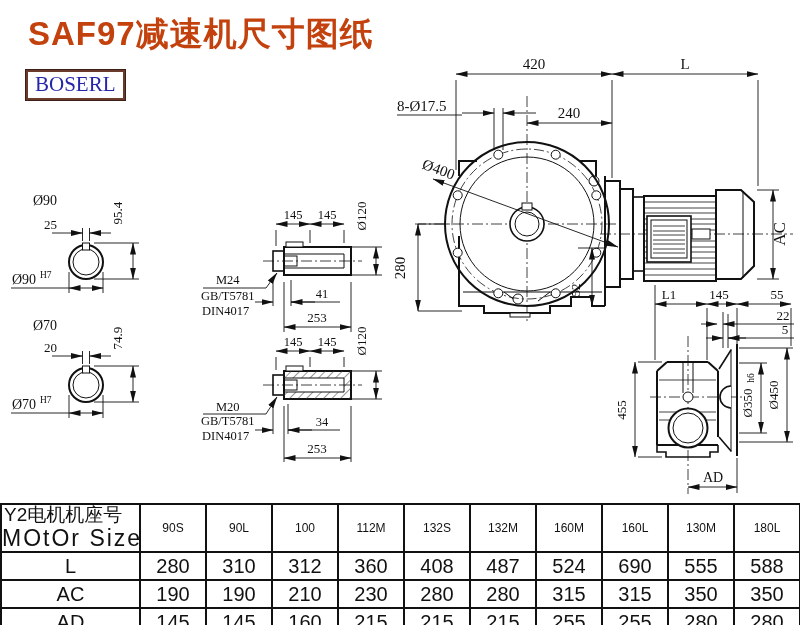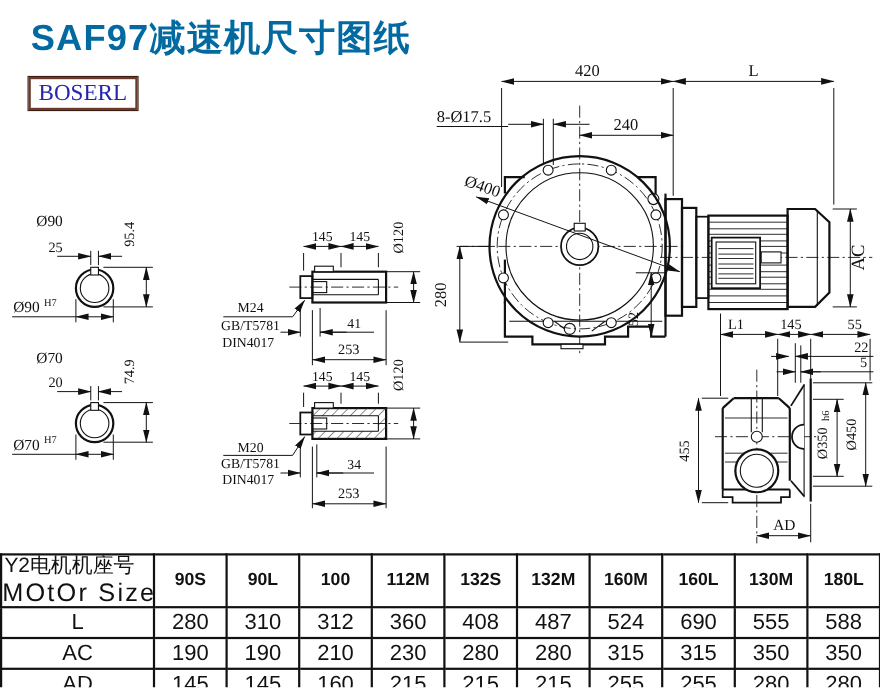--- a/index.html
+++ b/index.html
@@ -1,39 +1,39 @@
 <!DOCTYPE html>
 <html><head>
 <meta charset="utf-8">
 <style>
   html,body{margin:0;padding:0;background:#fff;}
   .page{position:relative;width:800px;height:625px;background:#fff;overflow:hidden;
         font-family:"Liberation Sans",sans-serif;color:#111;}
   .title{position:absolute;left:28px;top:12px;font-size:33px;font-weight:700;
-         letter-spacing:1px;font-family:"Liberation Sans",sans-serif;color:#0369a1;}
+         letter-spacing:1px;font-family:"Liberation Sans",sans-serif;color:#c2410c;}
   .logo{position:absolute;left:26px;top:70px;border:2px solid #6b3a2a;outline:1px solid #3a1f16;
         padding:1px 7px 2px 7px;font-family:"Liberation Serif",serif;font-size:21px;
         color:#2626aa;background:#fff;line-height:1.1;}
   svg.drawing{position:absolute;left:0;top:0;}
   svg text{font-family:"Liberation Serif",serif;fill:#111;}
   .s2{stroke:#111;stroke-width:2;fill:none;}
   .s16{stroke:#111;stroke-width:1.6;fill:none;}
   .s1{stroke:#111;stroke-width:1;fill:none;}
   .s08{stroke:#111;stroke-width:0.8;fill:none;}
   .dim{stroke:#111;stroke-width:0.9;fill:none;}
   .cl{stroke:#111;stroke-width:0.8;fill:none;stroke-dasharray:11 3 2 3;}
   .wfill{fill:#fff;}
   table.dims{position:absolute;left:0;top:503px;width:799px;border-collapse:collapse;
              table-layout:fixed;background:#fff;}
   table.dims td,table.dims th{border:2px solid #111;text-align:center;padding:0;
              font-weight:400;overflow:hidden;white-space:nowrap;margin-top:12px;}
   table.dims .hdr{height:40px;font-size:17px;line-height:1.1;}
   table.dims .hdr .cn{font-size:19px;text-align:left;padding-left:2px;}
   table.dims .hdr .en{font-size:23px;letter-spacing:2px;}
-  table.dims .colh{font-size:16px;font-weight:bold;}
+  table.dims .colh{font-size:12px;}
   table.dims .num,table.dims .rowlab{height:26px;font-size:20px;}
 </style>
 </head>
 <body>
 
 <div class="page">
 
   <div class="title">SAF97减速机尺寸图纸</div>
   <div class="logo">BOSERL</div>
 

